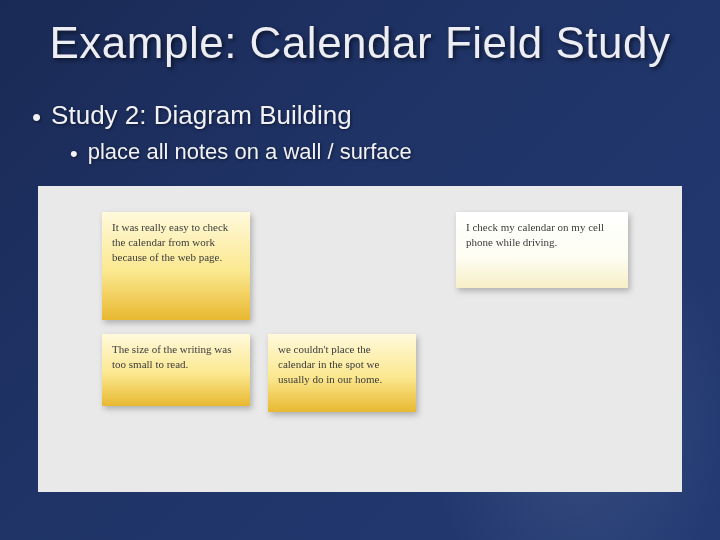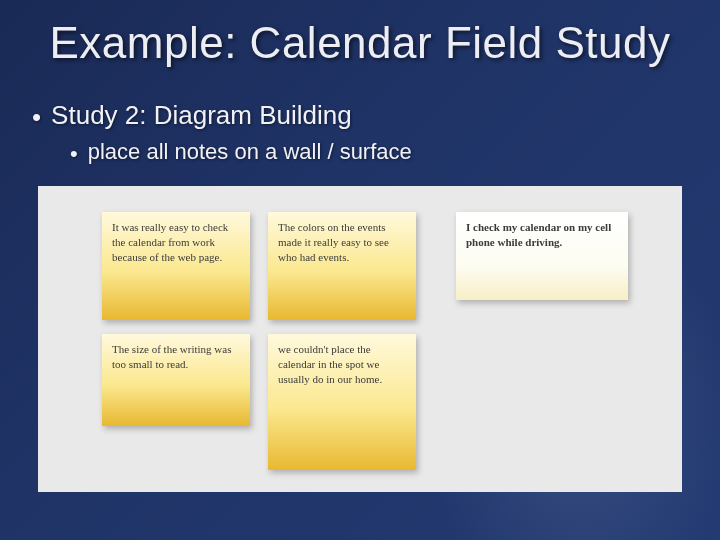--- a/index.html
+++ b/index.html
@@ -27,23 +27,23 @@
   .note{
     position:absolute;width:148px;height:108px;
     background:linear-gradient(180deg,#fff9dc 0%,#fbe88f 55%,#e8b831 100%);
     box-shadow:2px 3px 6px rgba(0,0,0,.25);
     padding:8px 10px;box-sizing:border-box;
     font-family:"Segoe Script","Comic Sans MS",cursive;
     font-size:11px;line-height:1.35;color:#3b3b3b;
   }
   .note.n1{left:64px;top:26px;}
   .note.n2{left:230px;top:26px;}
-  .note.n3{left:418px;top:26px;background:linear-gradient(180deg,#ffffff 0%,#fdfdf2 60%,#f7efc6 100%);width:172px;height:88px;font-weight:bold;}
-  .note.n4{left:64px;top:148px;height:92px;}
-  .note.n5{left:230px;top:148px;height:136px;}
+  .note.n3{left:418px;top:26px;background:linear-gradient(180deg,#ffffff 0%,#fdfdf2 60%,#f7efc6 100%);width:172px;height:76px;}
+  .note.n4{left:64px;top:148px;height:72px;}
+  .note.n5{left:230px;top:148px;height:78px;}
 </style>
 </head>
 <body>
 
 <div class="slide">
 
   <div class="title">Example: Calendar Field Study</div>
 
   <div class="bullets">
     <div class="b1">
@@ -51,19 +51,18 @@
       <span>Study 2: Diagram Building</span>
     </div>
     <div class="b2">
       <span class="b2-dot">•</span>
       <span>place all notes on a wall / surface</span>
     </div>
   </div>
 
   <div class="wall">
     <div class="note n1">It was really easy to check the calendar from work because of the web page.</div>
-    <div class="note n2">The colors on the events made it really easy to see who had events.</div>
     <div class="note n3">I check my calendar on my cell phone while driving.</div>
     <div class="note n4">The size of the writing was too small to read.</div>
     <div class="note n5">we couldn't place the calendar in the spot we usually do in our home.</div>
   </div>
 
 </div>
 
 </body></html>

